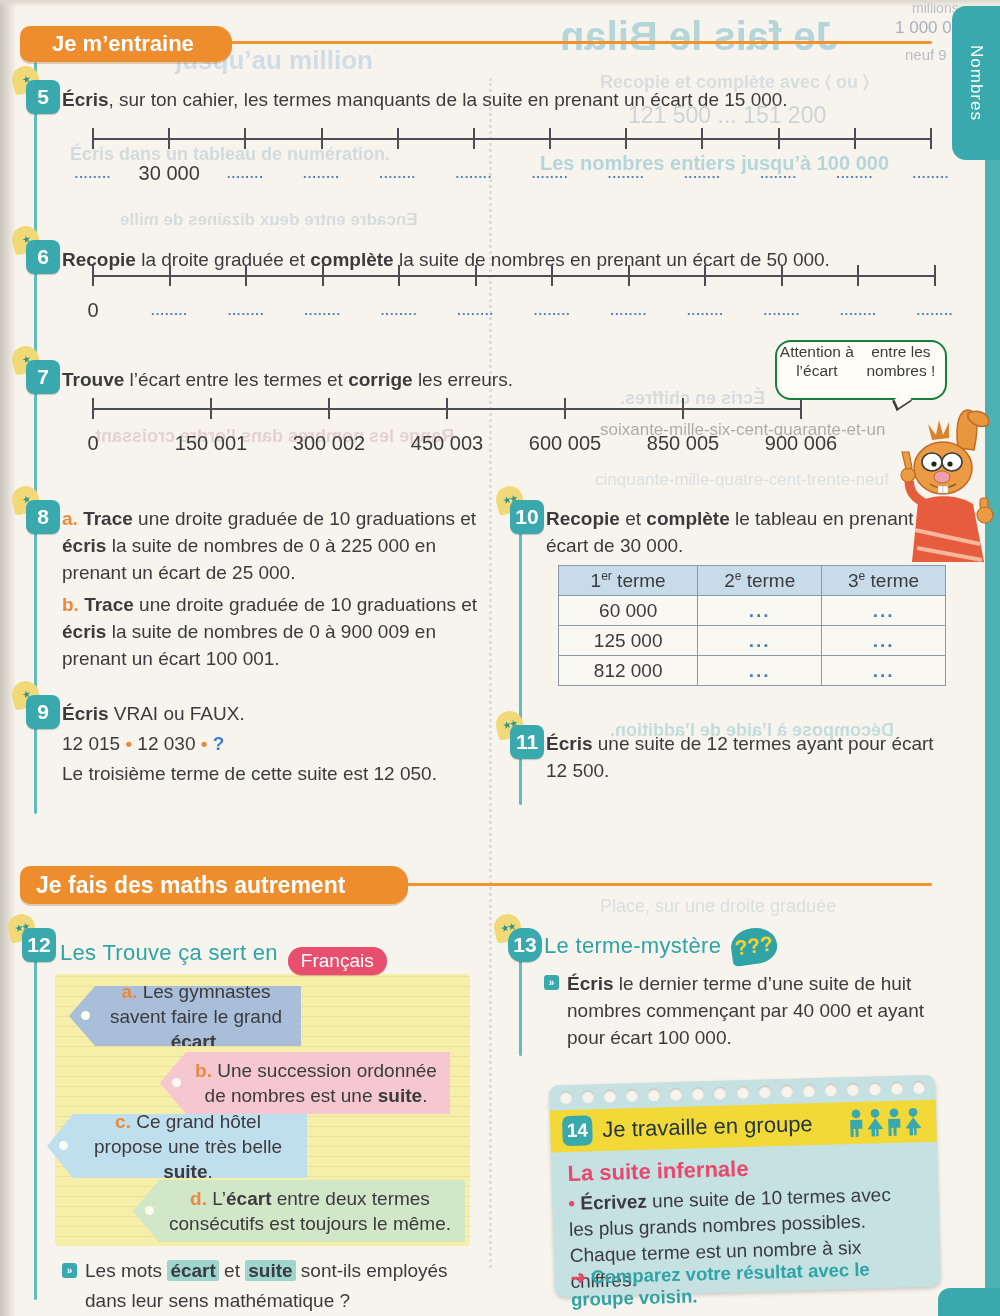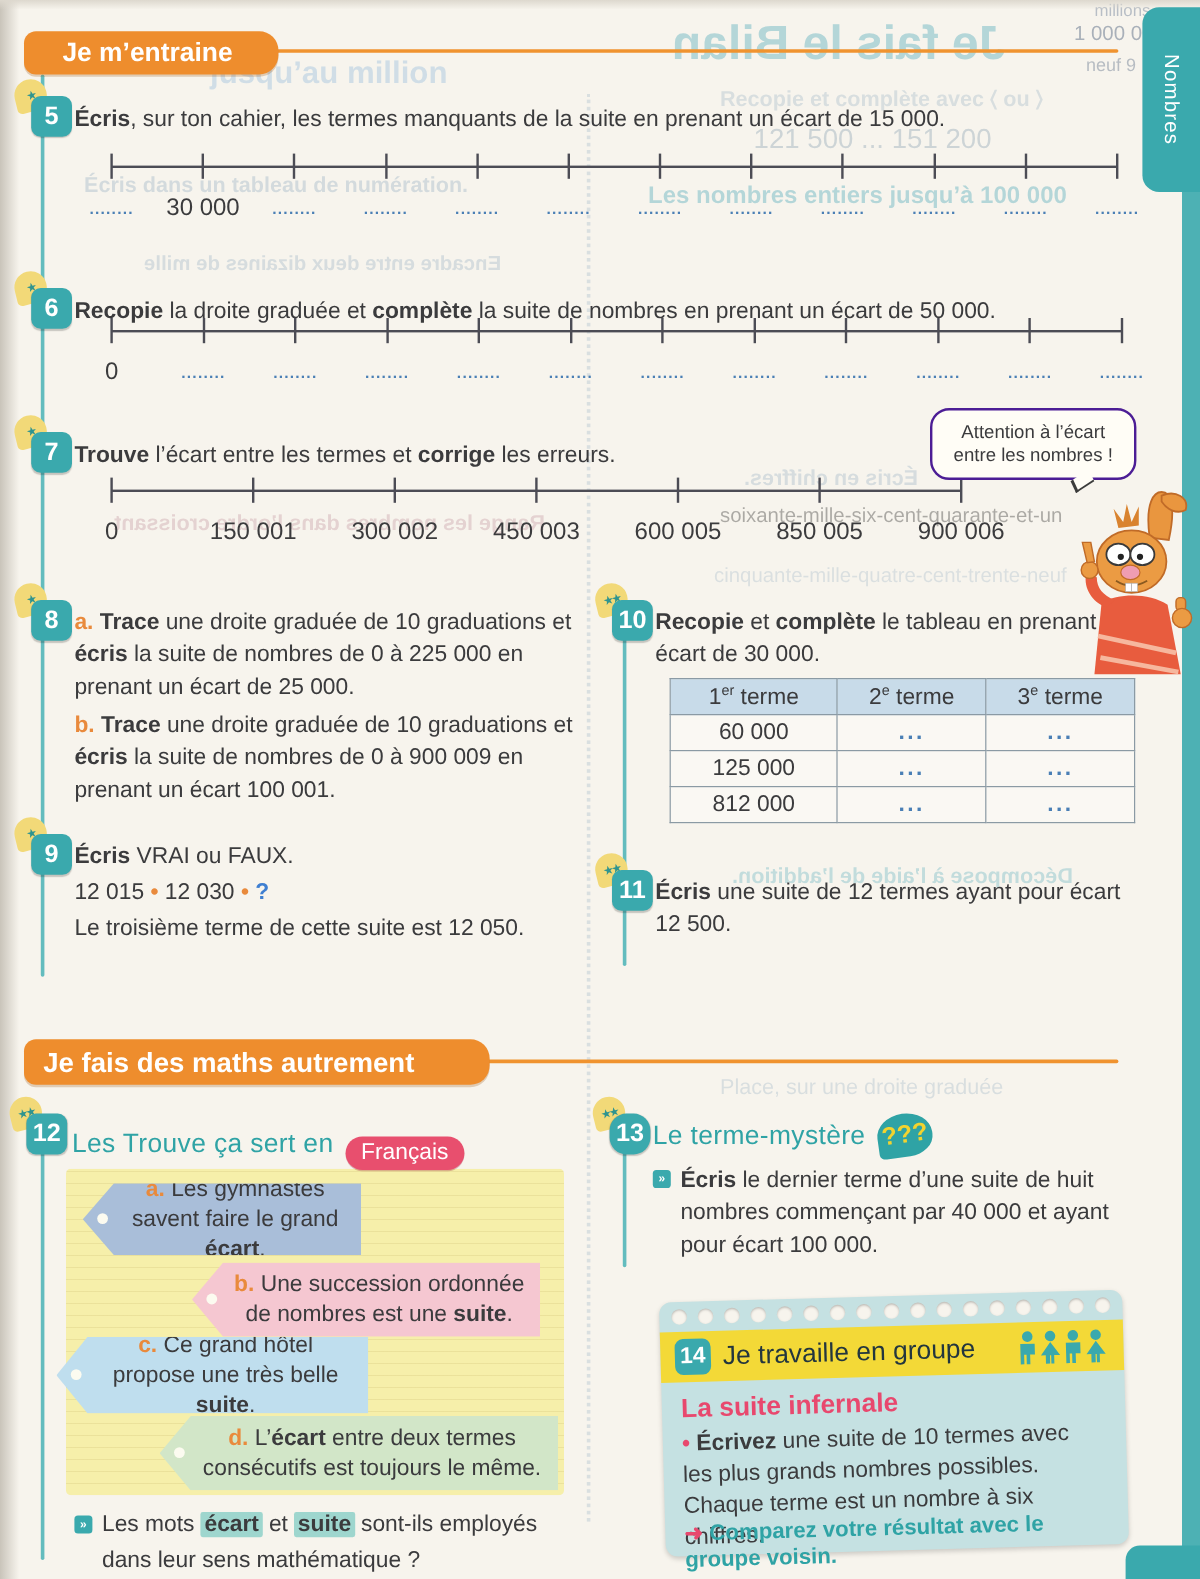--- a/index.html
+++ b/index.html
@@ -38,21 +38,21 @@
   .seg-tealb{color:#2fa3a5;font-weight:700;}
   .seg-sup{vertical-align:super;font-size:12px;}
 
   .numberline{position:absolute;height:60px;z-index:2;}
   .nl-line{position:absolute;left:0;right:0;top:10px;height:2px;background:#4c4c55;}
   .nl-tick{position:absolute;top:0;width:2px;height:21px;background:#4c4c55;transform:translateX(-1px);}
   .nl-label{position:absolute;top:34px;transform:translateX(-50%);font-size:20px;white-space:nowrap;color:#3b3b3d;}
   .nl-label.dots{color:#4a7fb5;font-weight:700;letter-spacing:1px;font-size:13px;top:38px;}
 
   .bubble{position:absolute;left:775px;top:340px;width:168px;height:56px;background:#fffdf6;
-        border:2px solid #4c1d95;border-radius:16px;display:flex;flex-direction:column;
+        border:2px solid #15803d;border-radius:16px;display:flex;flex-direction:row;
         justify-content:center;text-align:center;font-size:15.5px;line-height:19px;z-index:5;}
   .bubble:after{content:"";position:absolute;left:118px;bottom:-10px;width:12px;height:12px;
         background:#fffdf6;border-right:2px solid #3c3c3c;border-bottom:2px solid #3c3c3c;
         transform:skewX(-28deg) rotate(45deg);}
   .rabbit{position:absolute;left:888px;top:408px;width:112px;height:154px;z-index:6;}
 
   table.t10{position:absolute;left:558px;top:565px;width:388px;border-collapse:collapse;z-index:2;
         font-size:19px;background:rgba(255,255,255,.35);}
   table.t10 th{background:#c8dbe9;font-weight:normal;}
   table.t10 th,table.t10 td{border:1.5px solid #8b9aa4;height:27px;text-align:center;padding:1px 4px;}

